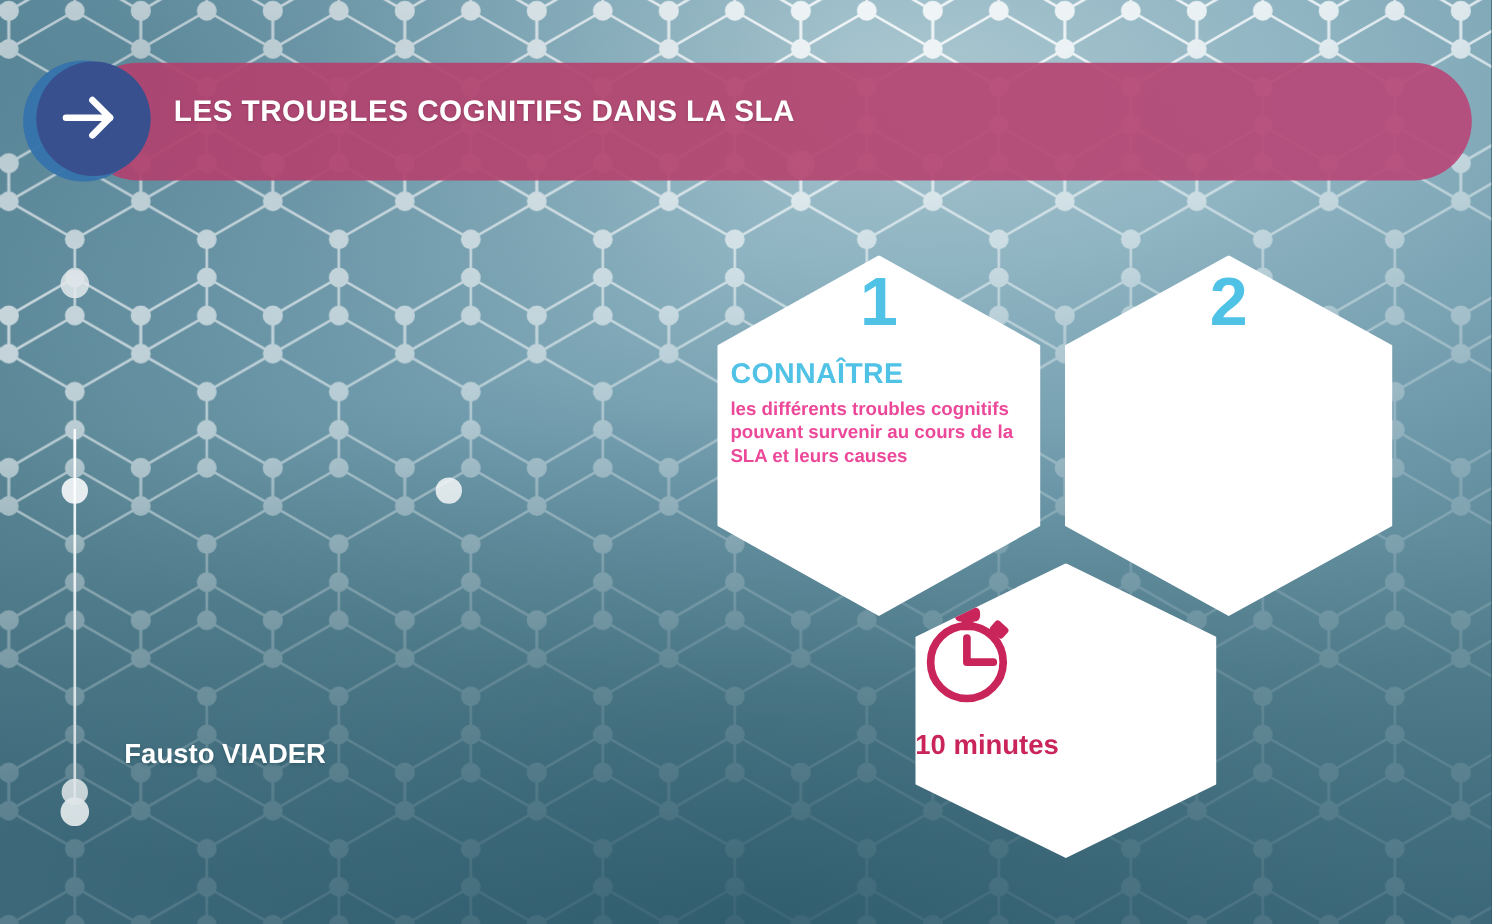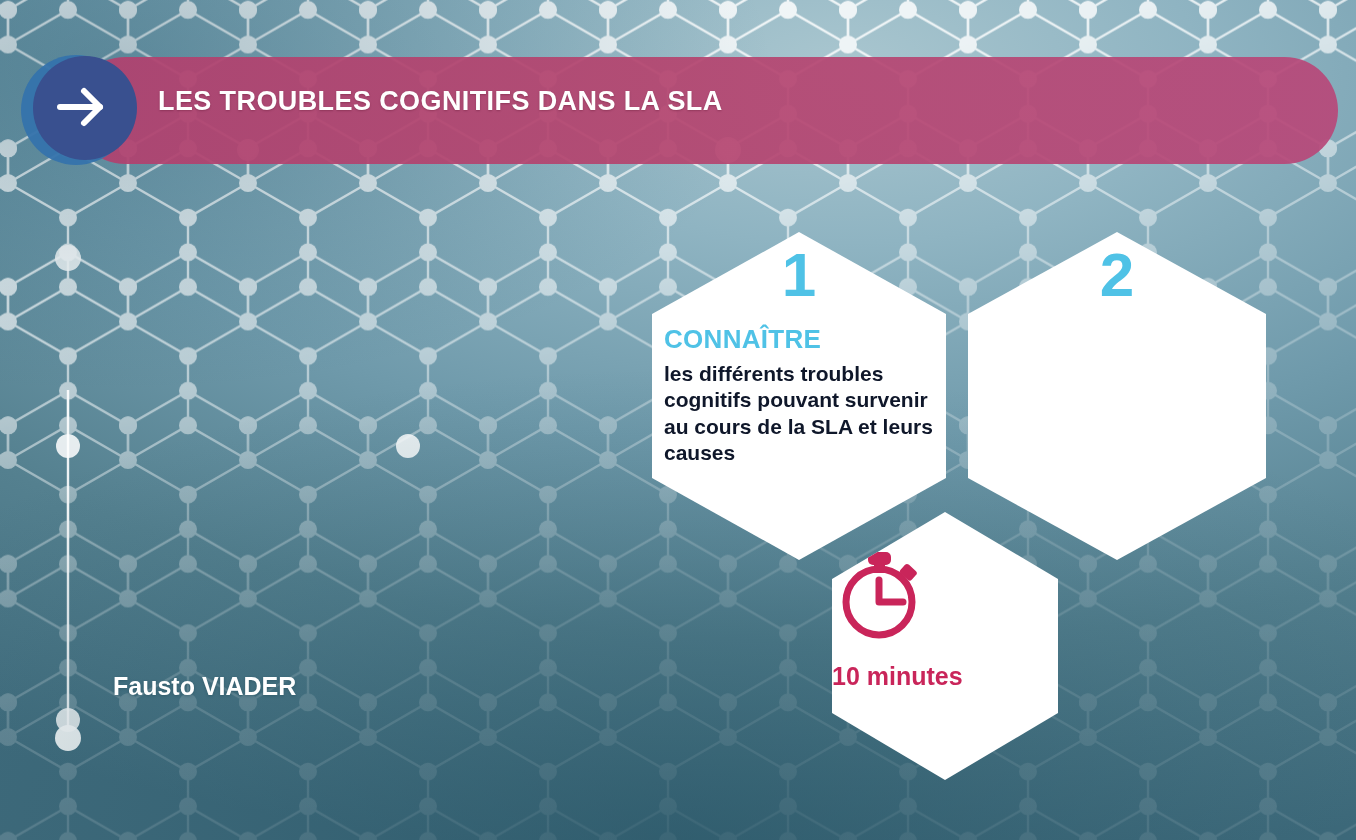--- a/index.html
+++ b/index.html
@@ -109,35 +109,35 @@
     line-height: 1;
   }
   .hex-head {
     color: #4fc2e6;
     font-size: 26px;
     font-weight: bold;
     letter-spacing: 0.3px;
     margin-bottom: 6px;
   }
   .hex-body {
-    color: #0f172a;
-    font-size: 21px;
+    color: #ec4899;
+    font-size: 17px;
     font-weight: bold;
     line-height: 1.25;
   }
 
   #hex1 { left: 652px; top: 232px; width: 294px; height: 328px; }
   #hex1 .hex-num  { top: 12px; }
   #hex1 .hex-inner{ top: 92px; padding: 0 12px; box-sizing: border-box; }
 
   #hex2 { left: 968px; top: 232px; width: 298px; height: 328px; }
   #hex2 .hex-num  { top: 12px; }
   #hex2 .hex-inner{ top: 92px; padding: 0 6px; box-sizing: border-box; }
 
-  #hex3 { left: 832px; top: 512px; width: 226px; height: 268px; }
+  #hex3 { left: 832px; top: 512px; width: 274px; height: 268px; }
   #hex3 .hex-inner{ top: 28px; }
 
   .timer-label {
     color: #c9255a;
     font-size: 25px;
     font-weight: bold;
     margin-top: 14px;
   }
   .timer-icon { display: inline-block; line-height: 0; }
 

